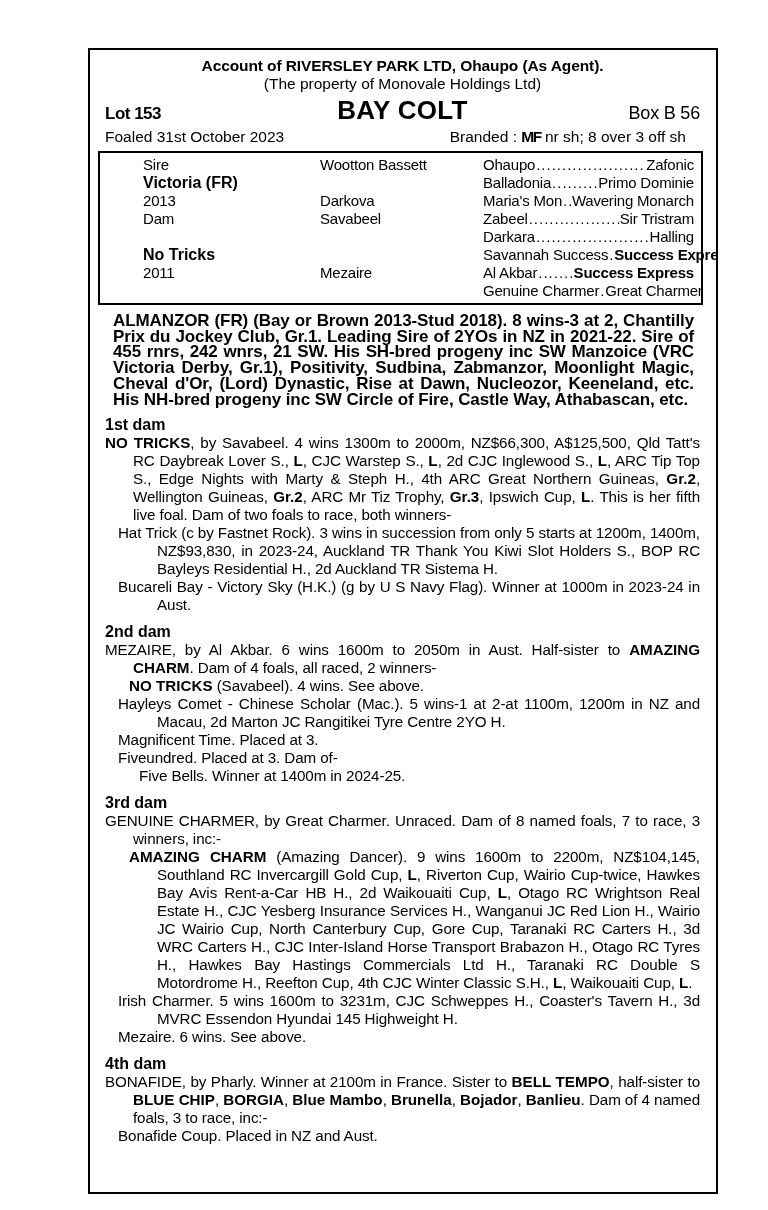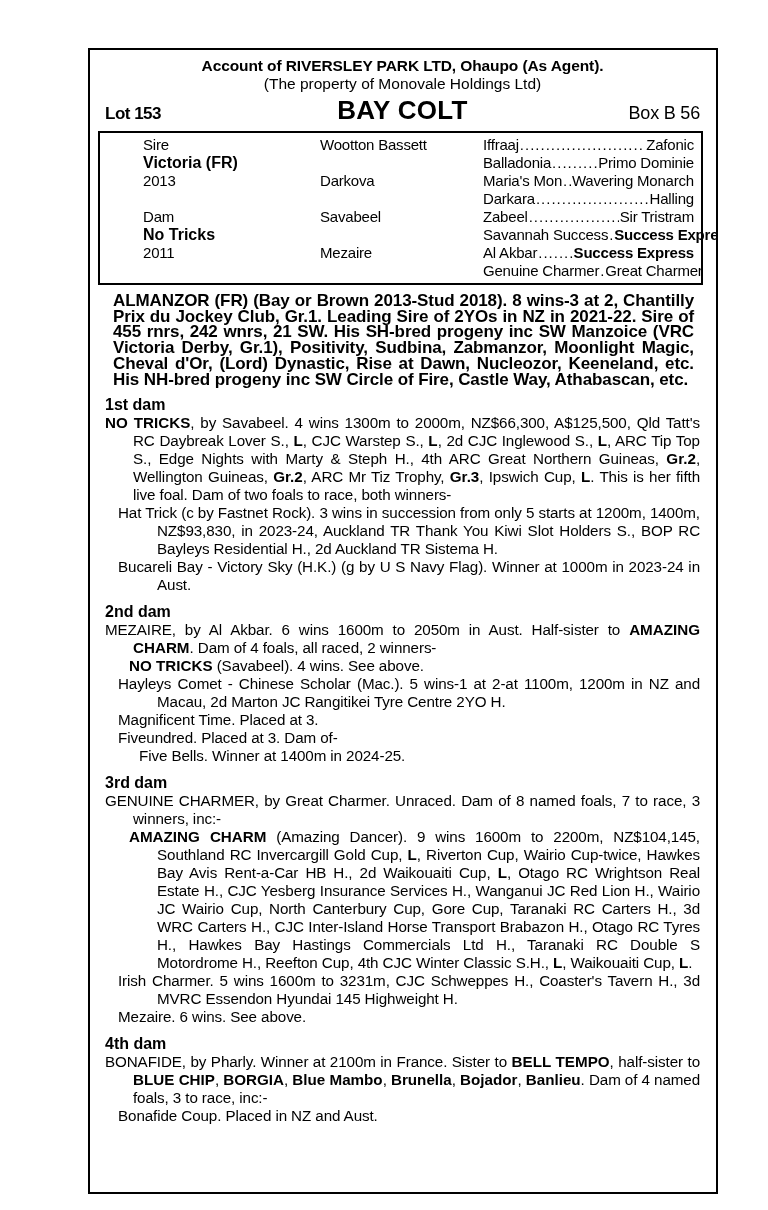--- a/index.html
+++ b/index.html
@@ -71,27 +71,31 @@
 
   <div class="hdr-account">Account of RIVERSLEY PARK LTD, Ohaupo (As Agent).</div>
   <div class="hdr-property">(The property of Monovale Holdings Ltd)</div>
 
   <div class="lot-row">
     <div class="lot-num">Lot 153</div>
     <div class="page-title">BAY COLT</div>
     <div class="box-num">Box B 56</div>
   </div>
 
+  <div class="foaled-row">
+    <span>Foaled 31st October 2023</span>
+    <span><span>Branded : </span><span class="brand-mark">MF</span><span> nr sh; 8 over 3 off sh</span></span>
+  </div>
 
   <div class="ped-table">
       <div class="ped-row">
         <div class="ped-c1">Sire</div>
         <div class="ped-c2">Wootton Bassett</div>
         <div class="ped-c3">
-          <span class="ped-l">Iffraaj</span>
+          <span class="ped-l">Ohaupo</span>
           <span class="ped-dots"></span>
           <span class="ped-r">Zafonic</span>
         </div>
       </div>
       <div class="ped-row">
         <div class="ped-c1 b">Victoria (FR)</div>
         <div class="ped-c2"></div>
         <div class="ped-c3">
           <span class="ped-l">Balladonia</span>
           <span class="ped-dots"></span>
@@ -101,35 +105,35 @@
       <div class="ped-row">
         <div class="ped-c1">2013</div>
         <div class="ped-c2">Darkova</div>
         <div class="ped-c3">
           <span class="ped-l">Maria's Mon</span>
           <span class="ped-dots"></span>
           <span class="ped-r">Wavering Monarch</span>
         </div>
       </div>
       <div class="ped-row">
+        <div class="ped-c1">Dam</div>
+        <div class="ped-c2">Savabeel</div>
+        <div class="ped-c3">
+          <span class="ped-l">Zabeel</span>
+          <span class="ped-dots"></span>
+          <span class="ped-r">Sir Tristram</span>
+        </div>
+      </div>
+      <div class="ped-row">
         <div class="ped-c1"></div>
         <div class="ped-c2"></div>
         <div class="ped-c3">
           <span class="ped-l">Darkara</span>
           <span class="ped-dots"></span>
           <span class="ped-r">Halling</span>
-        </div>
-      </div>
-      <div class="ped-row">
-        <div class="ped-c1">Dam</div>
-        <div class="ped-c2">Savabeel</div>
-        <div class="ped-c3">
-          <span class="ped-l">Zabeel</span>
-          <span class="ped-dots"></span>
-          <span class="ped-r">Sir Tristram</span>
         </div>
       </div>
       <div class="ped-row">
         <div class="ped-c1 b">No Tricks</div>
         <div class="ped-c2"></div>
         <div class="ped-c3">
           <span class="ped-l">Savannah Success</span>
           <span class="ped-dots"></span>
           <span class="ped-r b">Success Express</span>
         </div>

